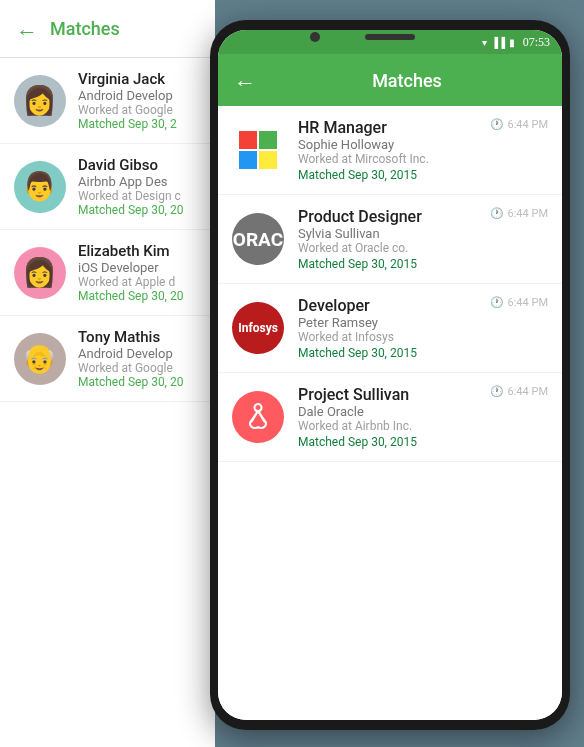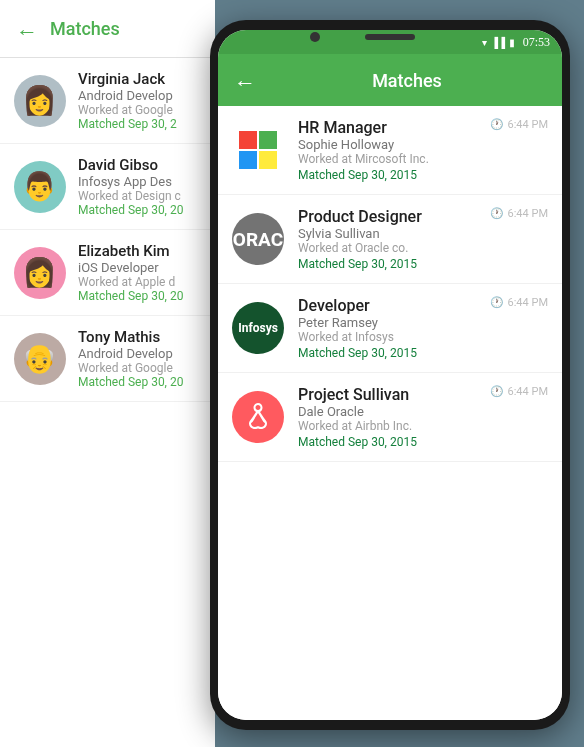--- a/index.html
+++ b/index.html
@@ -319,21 +319,21 @@
       width: 52px;
       height: 52px;
       border-radius: 50%;
       display: flex;
       align-items: center;
       justify-content: center;
     }
 
     
     .infosys-logo {
-      background: #14532d;
+      background: #b91c1c;
       color: white;
       font-size: 12px;
       font-weight: 700;
       width: 52px;
       height: 52px;
       border-radius: 50%;
       display: flex;
       align-items: center;
       justify-content: center;
     }
@@ -367,21 +367,21 @@
       <div class="match-role">Android Develop</div>
       <div class="match-worked">Worked at Google</div>
       <div class="match-date">Matched Sep 30, 2</div>
     </div>
   </div>
 
   <div class="match-item">
     <div class="match-avatar" style="background:#80cbc4; font-size:28px; color:#fff; justify-content:center; display:flex; align-items:center;">👨</div>
     <div class="match-info">
       <div class="match-name">David Gibso</div>
-      <div class="match-role">Infosys App Des</div>
+      <div class="match-role">Airbnb App Des</div>
       <div class="match-worked">Worked at Design c</div>
       <div class="match-date">Matched Sep 30, 20</div>
     </div>
   </div>
 
   <div class="match-item">
     <div class="match-avatar" style="background:#f48fb1; font-size:28px; color:#fff; justify-content:center; display:flex; align-items:center;">👩</div>
     <div class="match-info">
       <div class="match-name">Elizabeth Kim</div>
       <div class="match-role">iOS Developer</div>

